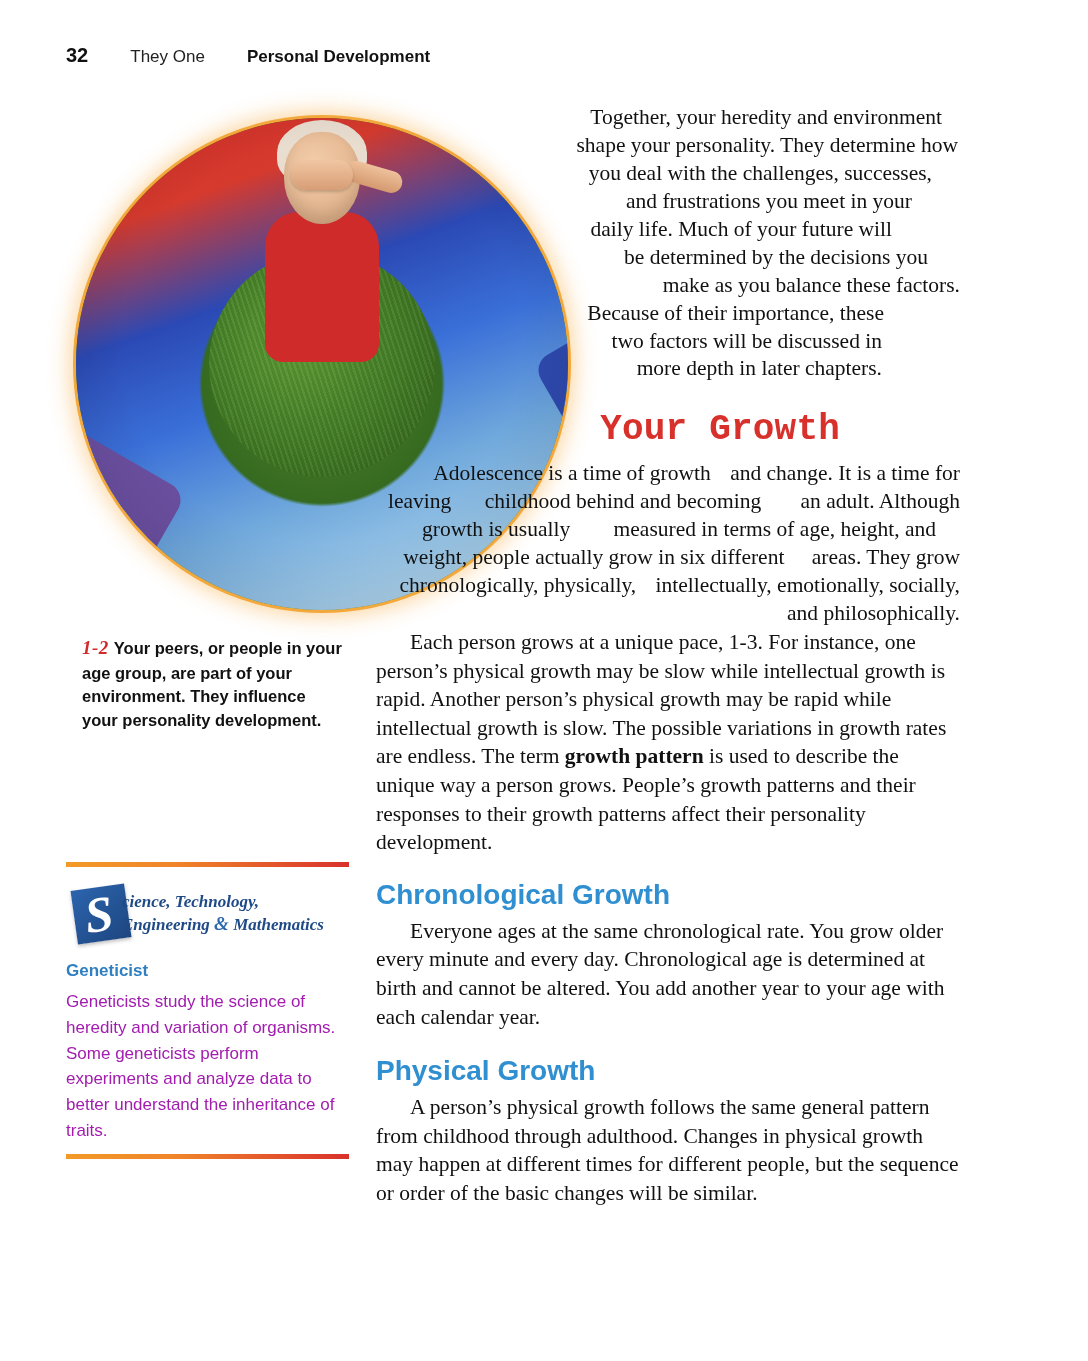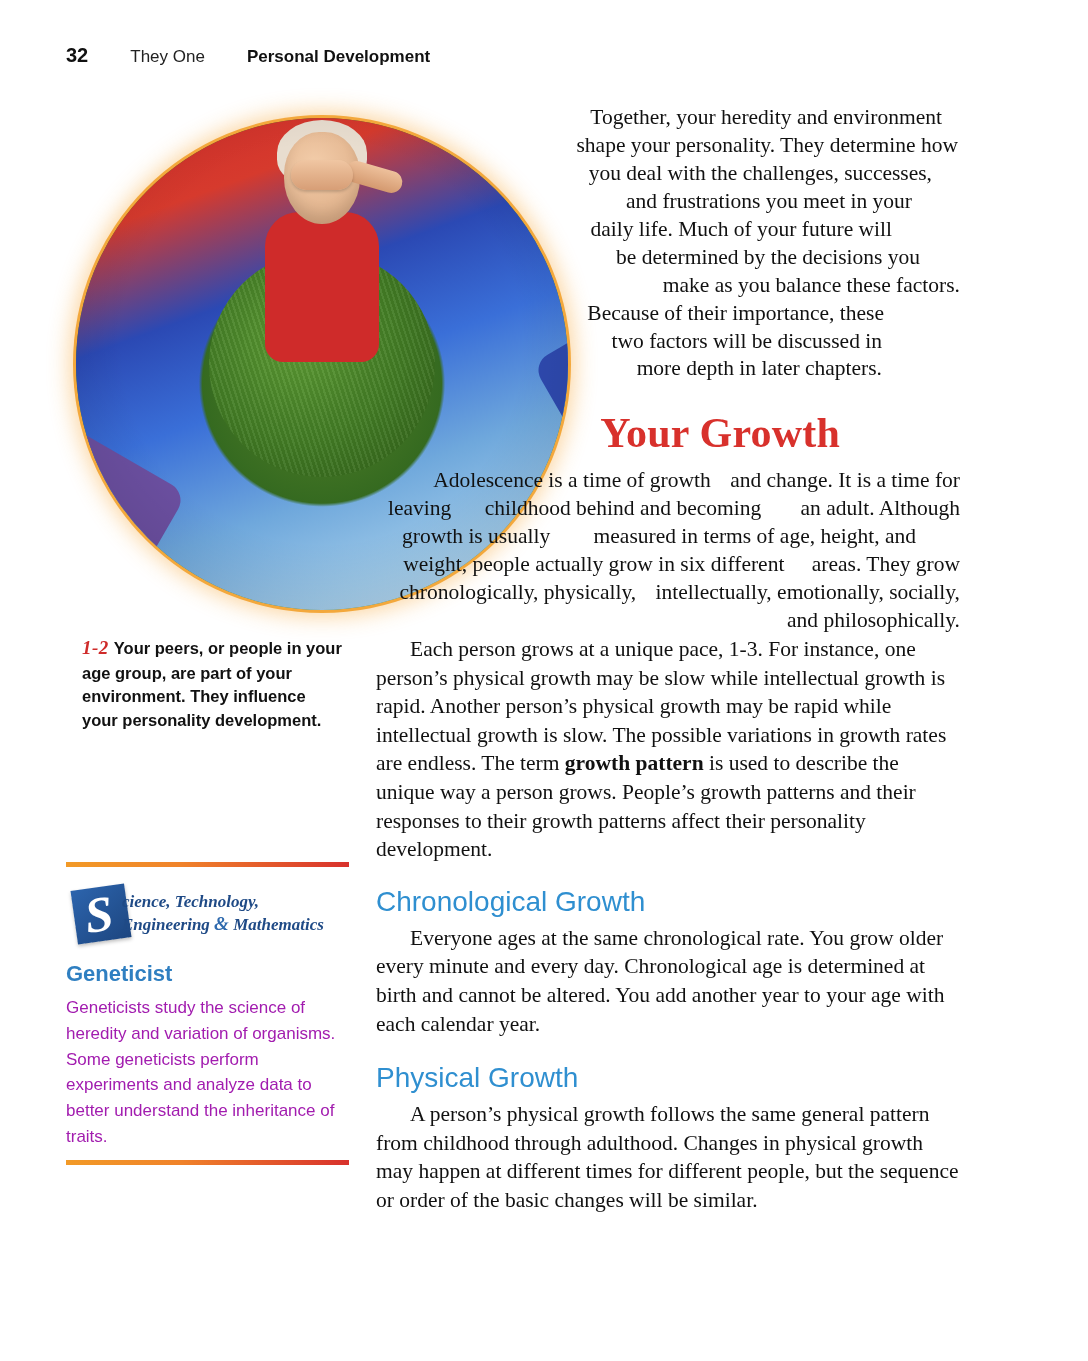--- a/index.html
+++ b/index.html
@@ -217,21 +217,21 @@
     line-height: 1.25;
     color: #1f4a86;
   }
   .stem-logo .words .amp {
     font-size: 19px;
     font-style: italic;
     color: #2f6aae;
   }
   .stem-title {
     font-family: "Liberation Sans", sans-serif;
-    font-size: 22px;
+    font-size: 17px;
     font-weight: bold;
     color: #2f7fc1;
     margin: 12px 0 8px 0;
   }
   .stem-body {
     font-family: "Liberation Sans", sans-serif;
     font-size: 17px;
     line-height: 1.52;
     color: #a21caf;
     width: 280px;
@@ -249,66 +249,66 @@
     line-height: 1.30;
     text-align: right;
     color: #111;
   }
   .wrap-para .l { display: block; }
   .wrap-para .l1 { margin-right: 18px; }
   .wrap-para .l2 { margin-right: 2px; }
   .wrap-para .l3 { margin-right: 28px; }
   .wrap-para .l4 { margin-right: 48px; }
   .wrap-para .l5 { margin-right: 68px; }
-  .wrap-para .l6 { margin-right: 40px; }
+  .wrap-para .l6 { margin-right: 32px; }
   .wrap-para .l7 { }
   .wrap-para .l8 { margin-right: 76px; }
   .wrap-para .l9 { margin-right: 78px; }
   .wrap-para .l10 { margin-right: 78px; }
 
   h1.sec {
-    font-family: Liberation Serif, serif;
-    font-weight: bold;
-    font-size: 42px;
+    font-family: Liberation Mono, monospace;
+    font-weight: bold;
+    font-size: 36px;
     color: #d8312c;
     text-align: right;
     margin: 26px 0 10px 0;
     padding-right: 120px;
     letter-spacing: 0.2px;
   }
 
   .wrap-para2 {
     font-size: 21.5px;
     line-height: 1.30;
     text-align: right;
     color: #111;
   }
   .wrap-para2 .g1 { margin-right: 14px; }
   .wrap-para2 .g2 { margin-right: 28px; }
   .wrap-para2 .g3 { margin-right: 34px; }
   .wrap-para2 .g4 { margin-right: 38px; }
-  .wrap-para2 .g5 { margin-right: 44px; }
+  .wrap-para2 .g5 { margin-right: 24px; }
   .wrap-para2 .g6 { margin-right: 22px; }
   .wrap-para2 .g7 { margin-right: 14px; }
   .wrap-para2 .g8 { margin-right: 0px; text-align: left; }
 
   .body-para {
     font-size: 21.5px;
     line-height: 1.33;
     text-indent: 34px;
     margin: 0 0 2px 0;
     text-align: left;
     color: #111;
   }
   .body-para b { font-weight: bold; }
 
   h2.sub {
     font-family: "Liberation Sans", sans-serif;
     font-size: 28px;
-    font-weight: normal;
+    font-weight: bold;
     color: #2f8fd0;
     margin: 22px 0 6px 0;
   }
   h2.sub.second { margin-top: 24px; }
 </style>
 </head>
 <body>
 
 <div class="runhead">
   <span class="pagenum">32</span>

